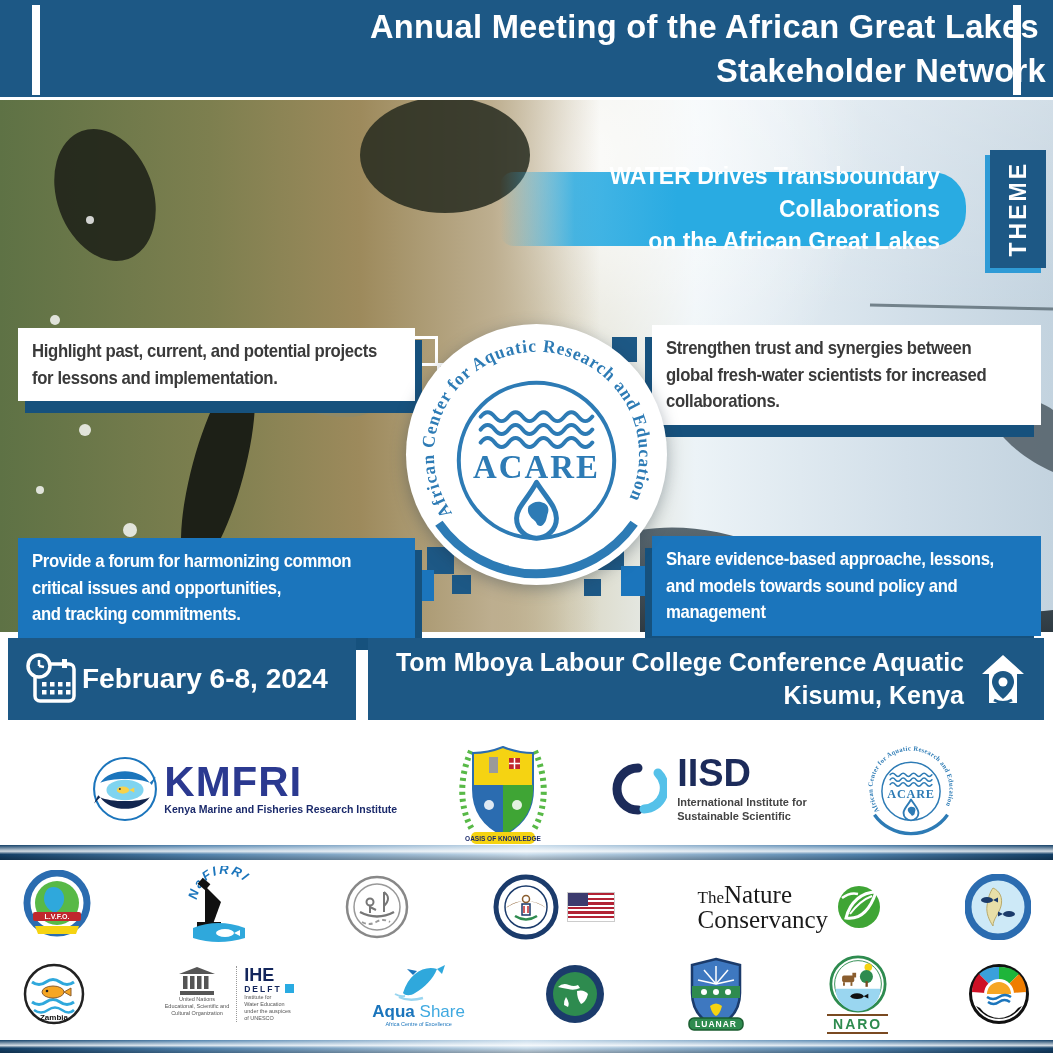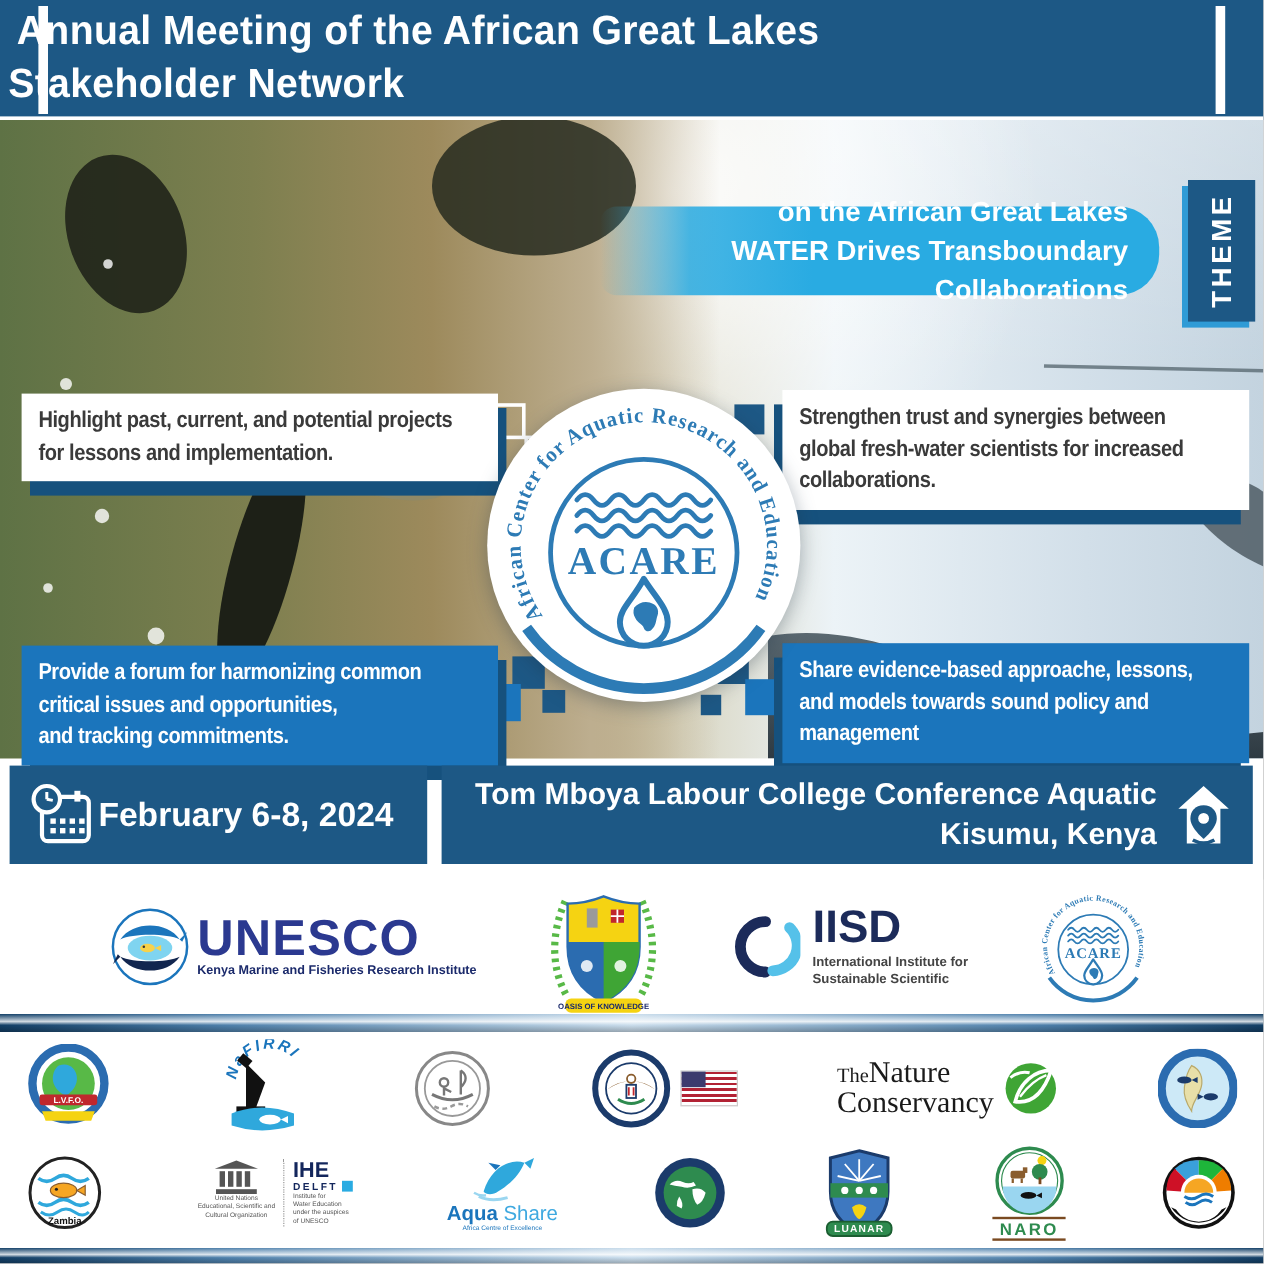--- a/index.html
+++ b/index.html
@@ -1,21 +1,21 @@
 <!DOCTYPE html>
 <html><head>
 <meta charset="utf-8">
 <style>
   * { margin:0; padding:0; box-sizing:border-box; }
   body { background:#888; font-family:"Liberation Sans", sans-serif; }
   .poster { position:relative; width:1053px; height:1053px; background:#fff; overflow:hidden; margin:0 auto; }
 
   
   .header { position:absolute; left:0; top:0; width:1053px; height:100px; background:#1D5885;
-            display:flex; flex-direction:column; align-items:flex-start; justify-content:center;
+            display:flex; flex-direction:column; align-items:flex-end; justify-content:center;
             border-bottom:3px solid #fff; z-index:6; }
   .header .title { color:#fff; font-weight:bold; font-size:34px; line-height:1.28; letter-spacing:.3px;
                    text-align:center; transform:scaleX(.96); }
   .vbar { position:absolute; top:5px; width:8px; height:90px; background:#fff; }
   .vbar.left { left:32px; } .vbar.right { right:32px; }
 
   
   .hero { position:absolute; left:0; top:100px; width:1053px; height:532px;
           background:linear-gradient(90deg,#6f7d4a 0%,#8f8a58 26%,#b2a172 44%,#d9d6c2 54%,#ecf3f7 66%,#d2dfe9 86%,#c3d3df 100%); }
   .hero-glow { position:absolute; inset:0;
@@ -185,22 +185,22 @@
       <g fill="#202c33" opacity=".7">
         <circle cx="720" cy="470" r="6"></circle>
           <circle cx="790" cy="490" r="5"></circle>
           <circle cx="880" cy="505" r="6"></circle>
           <circle cx="960" cy="512" r="5"></circle>
       </g>
     </svg>
   </div>
 
   <div class="theme-banner">
+    <div>WATER Drives Transboundary Collaborations</div>
     <div>on the African Great Lakes</div>
-    <div>WATER Drives Transboundary Collaborations</div>
   </div>
   <div class="theme-tab">
     <span>THEME</span>
   </div>
 
   <div class="sq outline" style="left:408px;top:336px;width:30px;height:30px"></div>
   <div class="sq outline" style="left:437px;top:363px;width:23px;height:23px"></div>
   <div class="sq" style="left:612px;top:337px;width:25px;height:25px;background:#1D5885"></div>
   <div class="sq outline" style="left:589px;top:360px;width:27px;height:27px"></div>
   <div class="sq" style="left:427px;top:547px;width:27px;height:27px;background:#1D5885"></div>
@@ -283,21 +283,21 @@
         <path d="M8,26 C18,11 46,11 56,26 C46,21 18,21 8,26 Z" fill="#1B75BC"></path>
         <path d="M56,26 L62,20 L58,28 Z" fill="#1B75BC"></path>
         <path d="M8,40 C18,55 46,55 56,40 C46,45 18,45 8,40 Z" fill="#12264F"></path>
         <path d="M8,40 L2,46 L6,38 Z" fill="#12264F"></path>
         <ellipse cx="32" cy="33" rx="18" ry="10" fill="#7FD4F0"></ellipse>
         <ellipse cx="30" cy="33" rx="6" ry="3.5" fill="#F7D24B"></ellipse>
         <path d="M36,33 l5,-2.5 v5 z" fill="#F7D24B"></path>
         <circle cx="27" cy="32" r="1" fill="#333"></circle>
       </svg>
       <div class="kmfri-text">
-        <span class="kmfri-acro">UNESCO</span>
+        <span class="kmfri-acro">KMFRI</span>
         <span class="kmfri-name">Kenya Marine and Fisheries Research Institute</span>
       </div>
     </div>
 
     <svg width="104" height="112" viewBox="0 0 104 112">
       <path d="M20,18 C8,45 8,75 22,98" fill="none" stroke="#58B947" stroke-width="6" stroke-dasharray="3 4"></path>
       <path d="M84,18 C96,45 96,75 82,98" fill="none" stroke="#58B947" stroke-width="6" stroke-dasharray="3 4"></path>
       <path d="M52,14 C62,18 74,20 82,20 V56 C82,80 69,94 52,102 C35,94 22,80 22,56 V20 C30,20 42,18 52,14 Z" fill="#F5D312" stroke="#2B6CB0" stroke-width="2"></path>
       <path d="M22,52 H82 V56 C82,80 69,94 52,102 C35,94 22,80 22,56 Z" fill="#2B6CB0"></path>
       <path d="M52,52 V102 C69,94 82,80 82,56 V52 Z" fill="#3FA535"></path>

